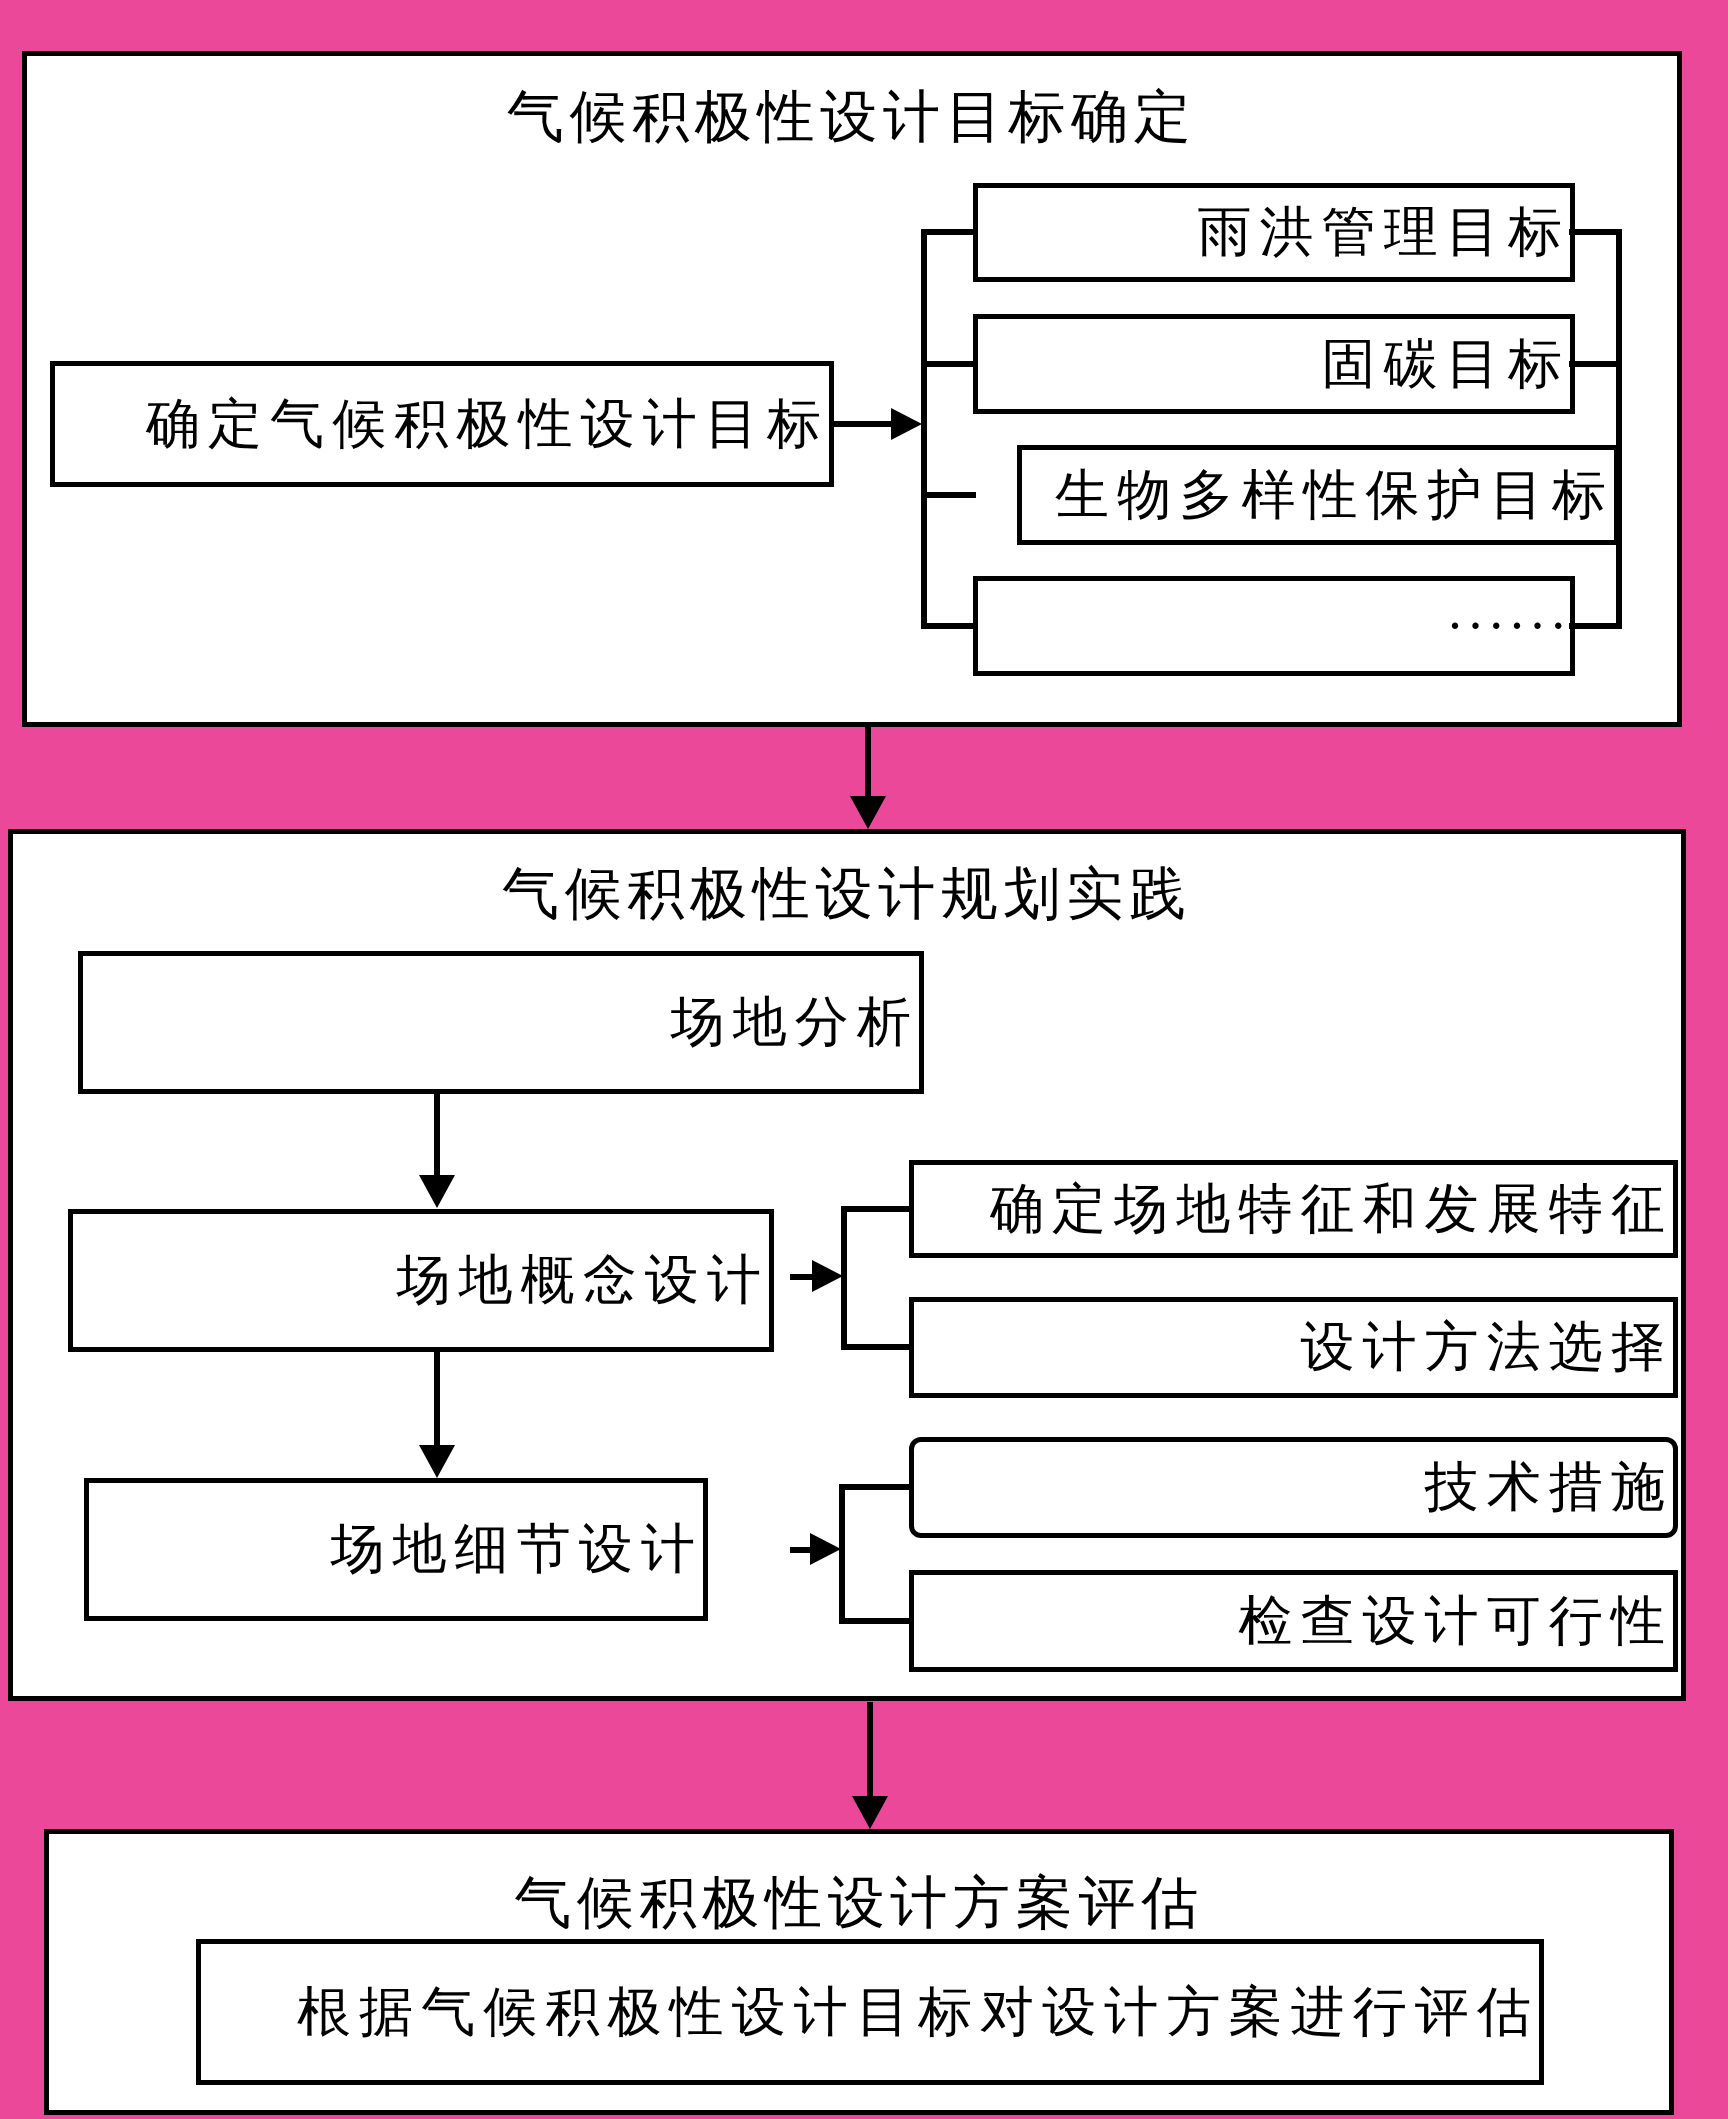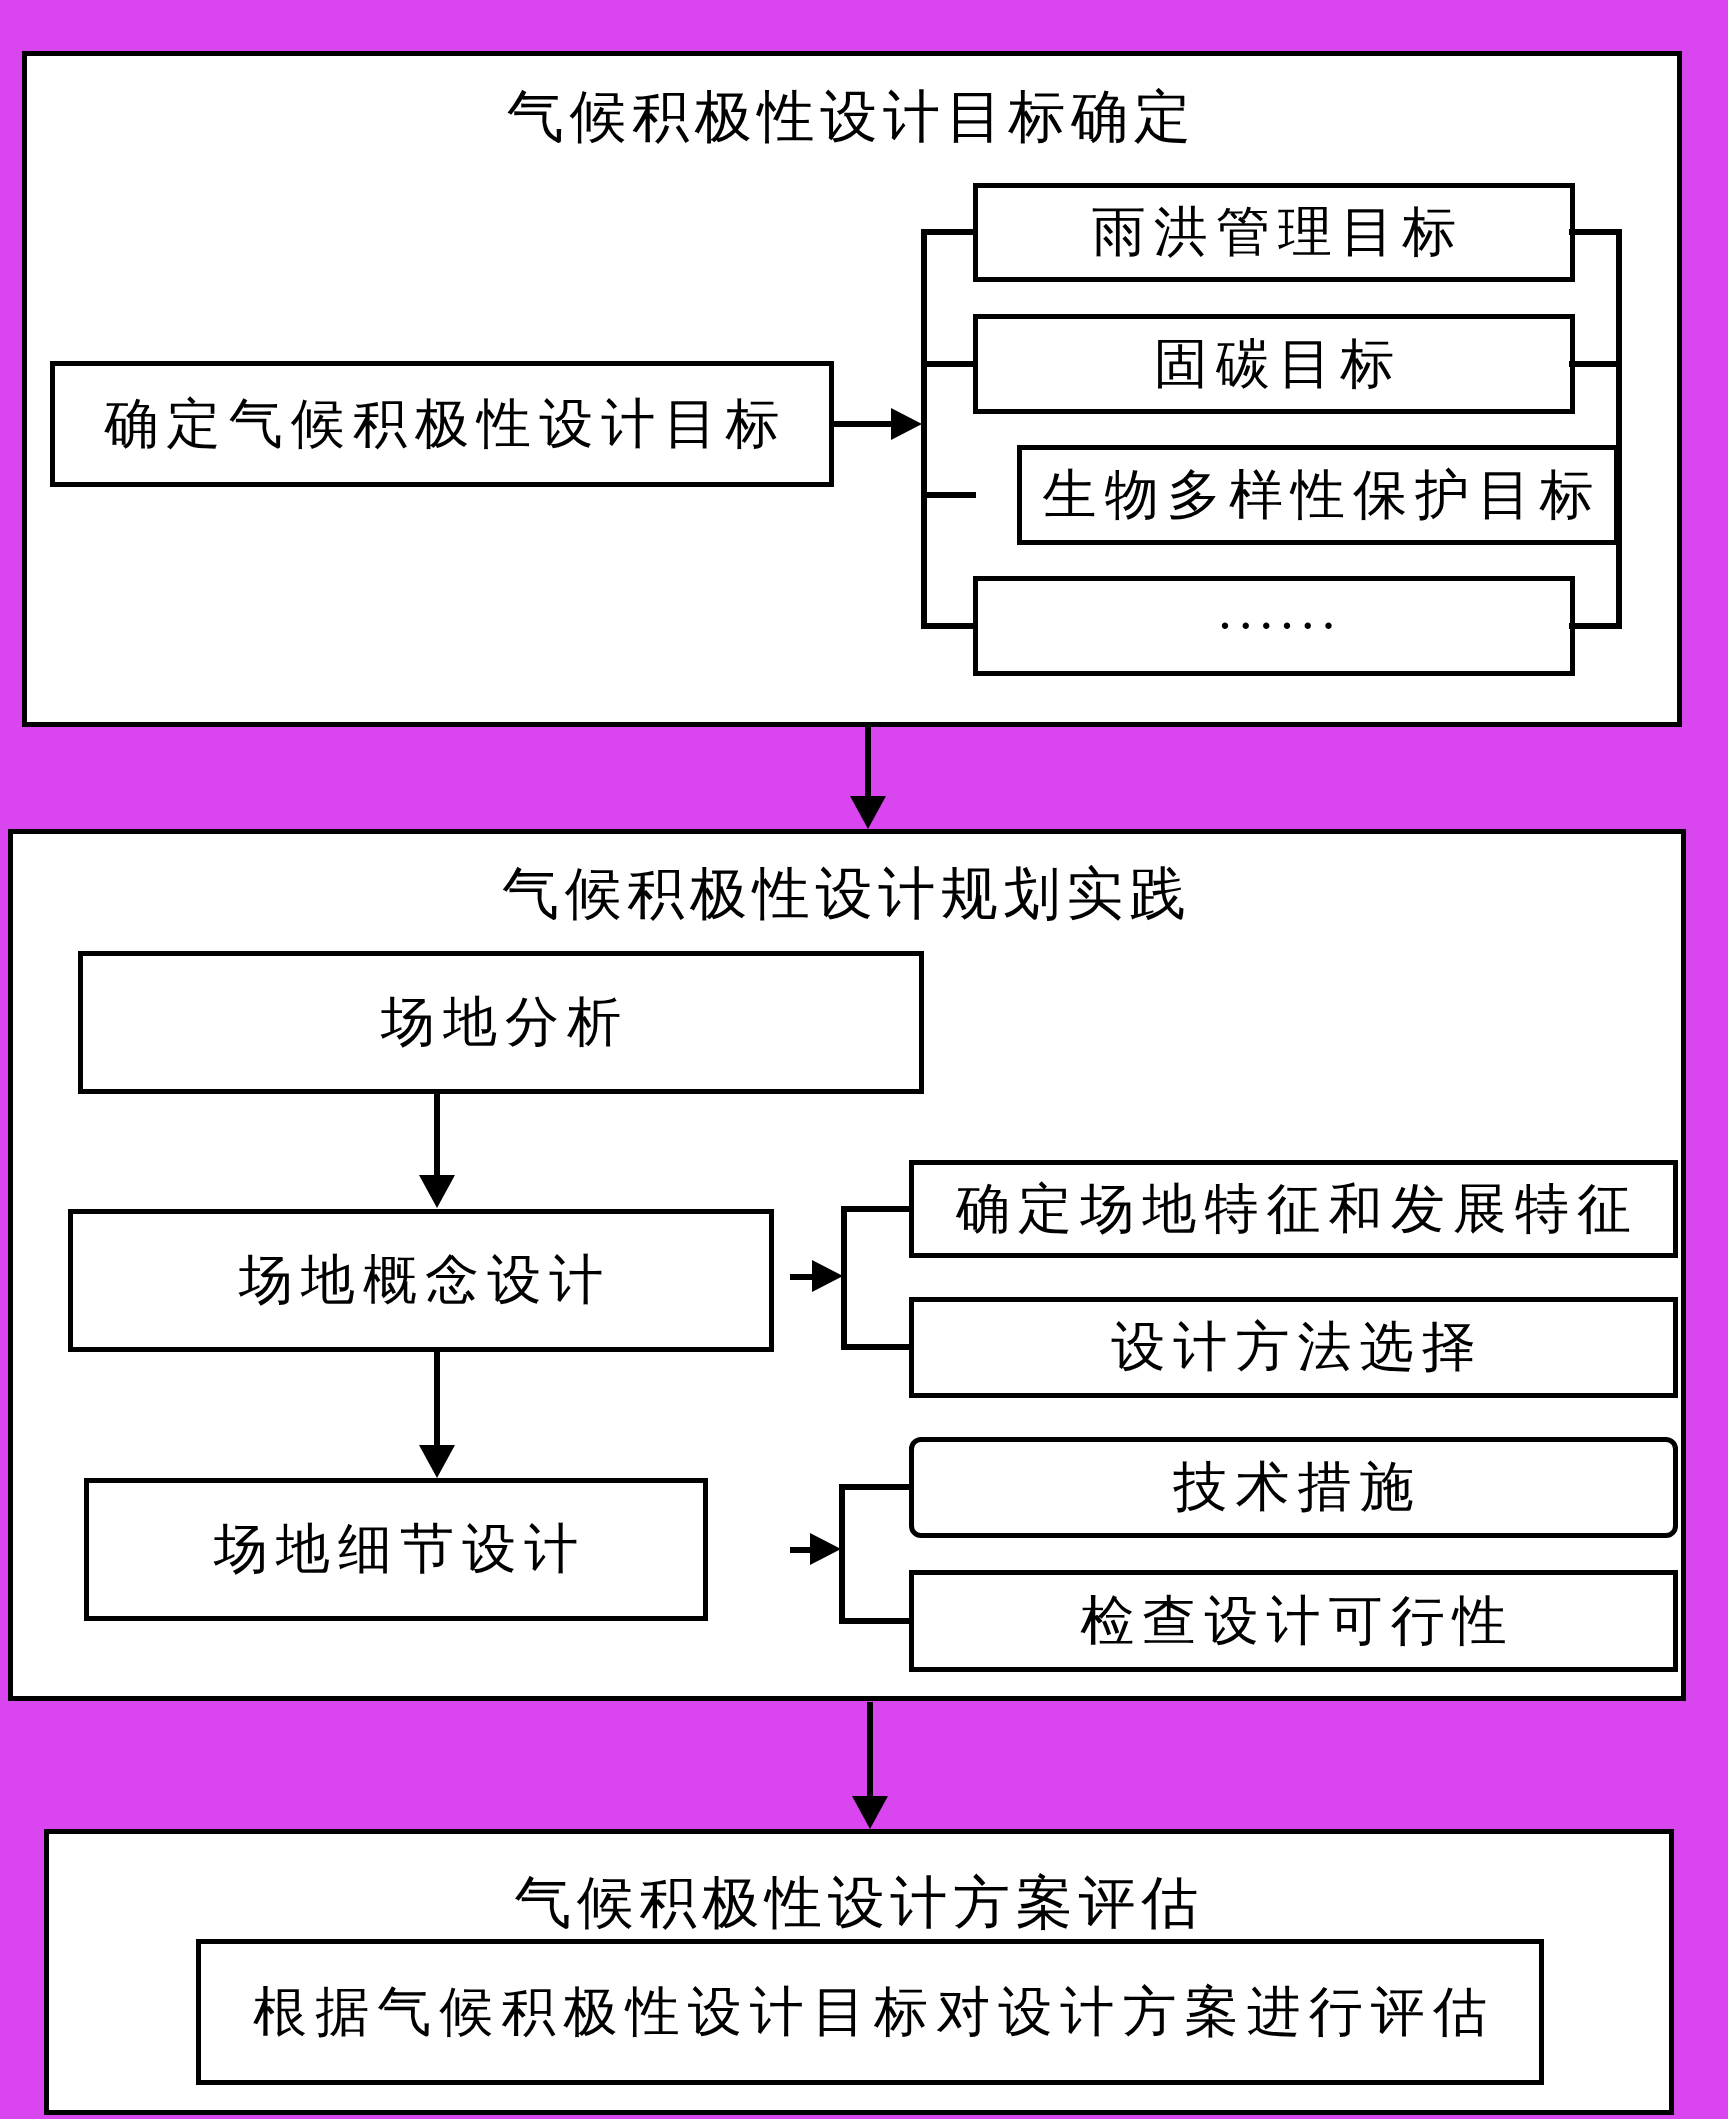--- a/index.html
+++ b/index.html
@@ -1,22 +1,22 @@
 <!DOCTYPE html>
 <html><head>
 <meta charset="utf-8">
 <style>
   html,body{margin:0;padding:0;background:#ffffff;}
   .stage{
-    position:relative;width:1728px;height:2119px;background:#d946ef;
+    position:relative;width:1728px;height:2119px;background:#ec4899;
     font-family:"Liberation Serif","DejaVu Serif",serif;color:#000000;
   }
   .obox{position:absolute;border:5.9px solid #000;background:#fff;box-sizing:border-box;}
   .nbox{position:absolute;border:5.9px solid #000;background:#fff;box-sizing:border-box;
-        display:flex;align-items:center;justify-content:center;
+        display:flex;align-items:center;justify-content:flex-end;
         font-size:54px;letter-spacing:0.15em;text-indent:0.15em;white-space:nowrap;}
   .title{position:absolute;text-align:center;font-size:57px;letter-spacing:0.10em;line-height:1.1;}
   .hline,.vline{position:absolute;background:#000;}
   .head-down{position:absolute;width:0;height:0;
              border-left:18.6px solid transparent;border-right:18.6px solid transparent;
              border-top:33px solid #000;}
   .head-right{position:absolute;width:0;height:0;
               border-top:16.7px solid transparent;border-bottom:16.7px solid transparent;
               border-left:31px solid #000;}
   .dots{font-size:54px;letter-spacing:0.05em;}

